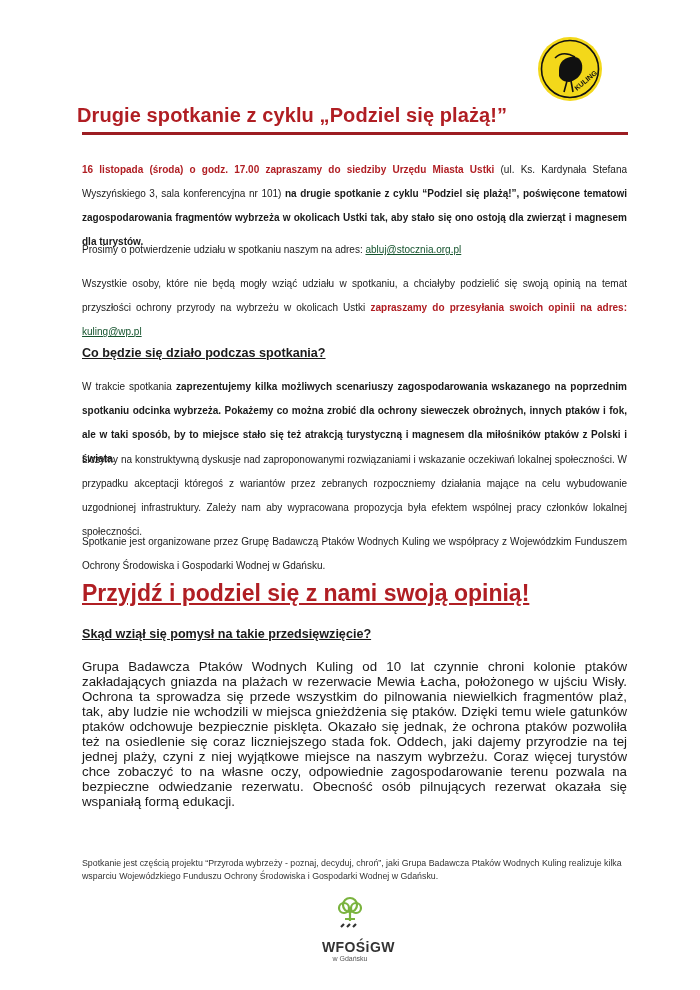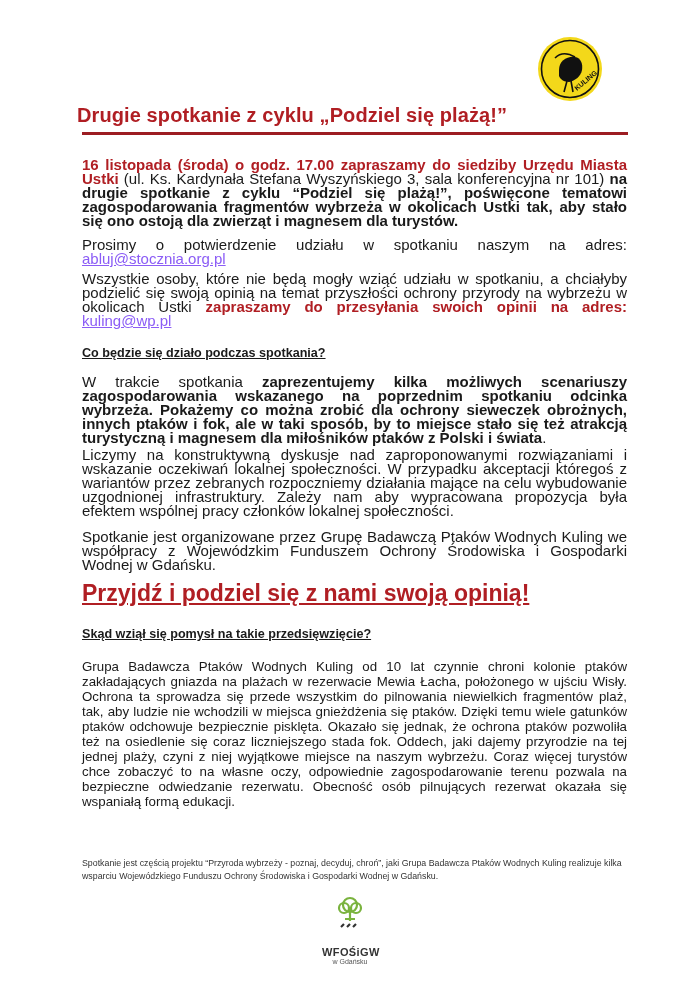--- a/index.html
+++ b/index.html
@@ -4,34 +4,34 @@
 <style>
   * { box-sizing: border-box; margin: 0; padding: 0; }
   html, body { width: 700px; height: 990px; background: #ffffff; overflow: hidden; }
   body { position: relative; font-family: "Liberation Sans", "DejaVu Sans", sans-serif; color: #1a1a1a; }
 
   .logo { position: absolute; left: 537px; top: 36px; width: 66px; height: 66px; }
 
   .title { position: absolute; left: 77px; top: 104px; font-size: 20px; font-weight: bold; color: #b01e23; letter-spacing: 0.1px; }
   .rule { position: absolute; left: 82px; top: 132px; width: 546px; height: 3px; background: #9c1d22; }
 
-  .para { position: absolute; left: 82px; width: 545px; font-size: 15px; line-height: 14px; text-align: justify; }
+  .para { position: absolute; left: 82px; width: 545px; font-size: 10px; line-height: 24px; text-align: justify; }
   .para .b { font-weight: bold; }
   .para .red { color: #b01e23; font-weight: bold; }
-  .para a { color: #8b5cf6; text-decoration: underline; }
+  .para a { color: #14532d; text-decoration: underline; }
   .sub { position: absolute; left: 82px; font-size: 12.6px; font-weight: bold; text-decoration: underline; }
 
   .big { position: absolute; left: 82px; top: 580px; font-size: 23px; font-weight: bold; color: #b01e23; text-decoration: underline; }
 
   .body2 { font-size: 13.3px; line-height: 15px; }
 
   .foot { position: absolute; left: 82px; top: 857px; width: 545px; font-size: 8.8px; line-height: 13px; color: #333; }
 
   .wfos { position: absolute; left: 322px; top: 896px; width: 56px; text-align: center; }
-  .wfos-name { font-size: 11px; font-weight: bold; letter-spacing: 0.4px; color: #333; margin-top: 10px; }
+  .wfos-name { font-size: 14px; font-weight: bold; letter-spacing: 0.4px; color: #333; margin-top: 3px; }
   .wfos-city { font-size: 7px; color: #555; }
 </style>
 </head>
 <body>
 
 <div class="logo">
   <svg width="66" height="66" viewBox="0 0 66 66">
     <circle cx="33" cy="33" r="32" fill="#f3d81a"></circle>
     <circle cx="33" cy="33" r="28.5" fill="none" stroke="#111" stroke-width="1.6"></circle>
     <path d="M22 34 C22 25 30 20 38 21 C44 22 46 28 45 34 C44 40 38 45 32 46 C27 46 23 43 22 40 Z" fill="#111"></path>

